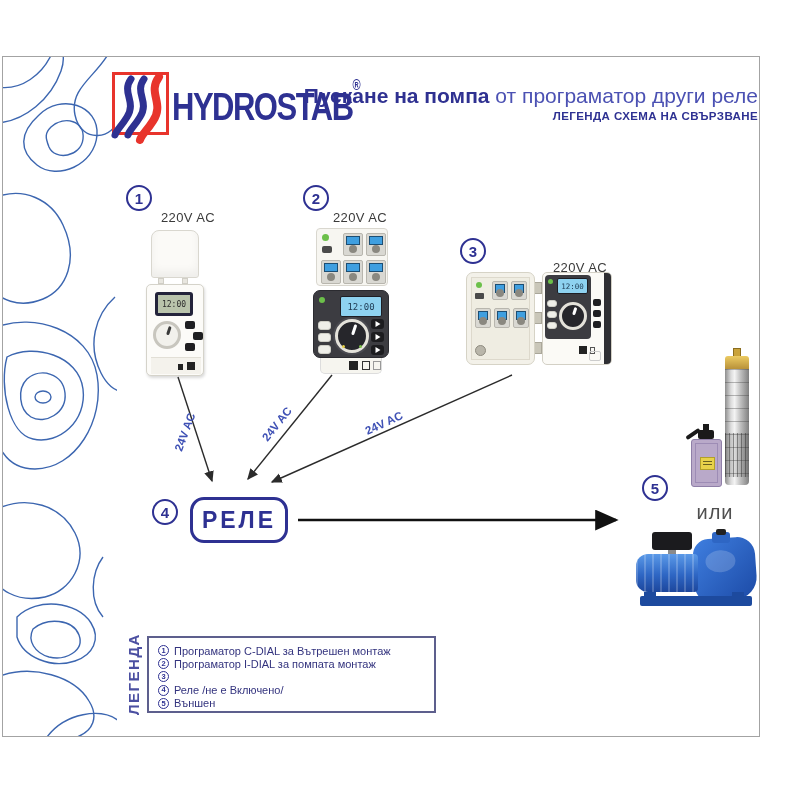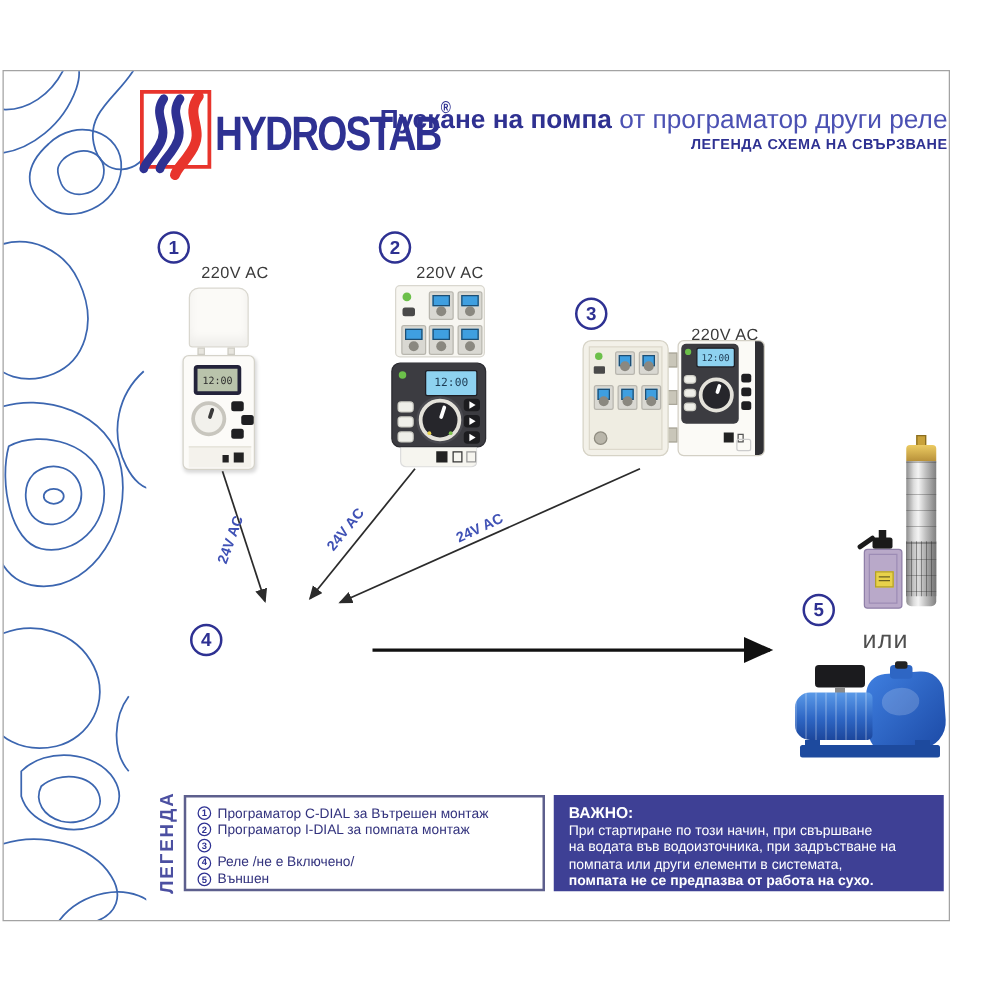--- a/index.html
+++ b/index.html
@@ -78,21 +78,21 @@
   .d3-dial { left:14px; top:27px; width:28px; height:28px; background:#26262b; border:3px solid #e4e2da; }
   .d3-dial::after { background:#fff; height:8px; }
   .d3-strip { position:absolute; left:61px; top:0; width:7px; height:91px; background:#2f2f33; border-radius:0 4px 4px 0; }
   .d3-k { position:absolute; width:8px; height:7px; background:#1f1f22; border-radius:2px; }
 
   
   .relay-box { left:190px; top:497px; width:98px; height:46px; border:3px solid #2e3192; border-radius:14px;
     display:flex; align-items:center; justify-content:center; font-size:23px; font-weight:bold; letter-spacing:3px; color:#2e3192; background:#fff; }
 
   .wire-label { font-size:11.5px; font-weight:600; color:#3f51b5; white-space:nowrap; }
-  .or-label { left:690px; top:501px; width:50px; text-align:left; font-size:20px; color:#4f4f4f; letter-spacing:1px; }
+  .or-label { left:690px; top:501px; width:50px; text-align:center; font-size:20px; color:#4f4f4f; letter-spacing:1px; }
 
   
   .subpump { left:722px; top:348px; width:30px; height:141px; }
   .sp-nipple { position:absolute; left:11px; top:0; width:8px; height:9px; background:#c9a23a; border:1px solid #8a6d1f; }
   .sp-cap { position:absolute; left:3px; top:8px; width:24px; height:13px; background:linear-gradient(180deg,#eccb62,#b8913a); border-radius:3px 3px 0 0; }
   .sp-body { position:absolute; left:3px; top:21px; width:24px; height:116px; border-radius:0 0 4px 4px;
     background:linear-gradient(90deg,#8e8e8e 0%,#dcdcdc 25%,#f4f4f4 40%,#bfbfbf 65%,#808080 100%); }
   .sp-body::before { content:""; position:absolute; inset:0; background:repeating-linear-gradient(180deg, rgba(60,60,60,.35) 0 1px, transparent 1px 13px); }
   .sp-perf { position:absolute; left:0; right:0; top:64px; height:44px; background:rgba(0,0,0,.10); }
   .sp-perf::before { content:""; position:absolute; inset:0; background:repeating-linear-gradient(90deg, rgba(40,40,40,.45) 0 1px, transparent 1px 4px); }
@@ -316,20 +316,21 @@
     <line x1="332" y1="375" x2="248" y2="479" stroke="#2b2b2b" stroke-width="1.4" marker-end="url(#ah)"></line>
     <line x1="512" y1="375" x2="272" y2="482" stroke="#2b2b2b" stroke-width="1.4" marker-end="url(#ah)"></line>
     <line x1="298" y1="520" x2="616" y2="520" stroke="#111" stroke-width="2.6" marker-end="url(#ah2)"></line>
   </svg>
 
   <div class="abs wire-label" style="left:165px;top:426px;transform:rotate(-70deg);">24V AC</div>
   <div class="abs wire-label" style="left:257px;top:418px;transform:rotate(-51deg);">24V AC</div>
   <div class="abs wire-label" style="left:364px;top:417px;transform:rotate(-25deg);">24V AC</div>
 
   <div class="abs num-circle" style="left:152px;top:499px;">4</div>
+  <div class="abs relay-box">РЕЛЕ</div>
 
   <div class="abs num-circle" style="left:642px;top:475px;">5</div>
   <div class="abs or-label">или</div>
 
   <div class="abs subpump">
     <div class="sp-nipple"></div>
     <div class="sp-cap"></div>
     <div class="sp-body">
       <div class="sp-perf"></div>
     </div>
@@ -373,21 +374,14 @@
     <div class="legend-row">
       <span class="legend-num">4</span>
       <span class="legend-text">Реле /не е Включено/</span>
     </div>
     <div class="legend-row">
       <span class="legend-num">5</span>
       <span class="legend-text">Външен</span>
     </div>
   </div>
 
-  <div class="abs important-box">
-    <div class="important-title">ВАЖНО:</div>
-    <div class="important-line">При стартиране по този начин, при свършване</div>
-    <div class="important-line">на водата във водоизточника, при задръстване на</div>
-    <div class="important-line">помпата или други елементи в системата,</div>
-    <div class="important-line important-bold">помпата не се предпазва от работа на сухо.</div>
-  </div>
 
 </div>
 
 </body></html>

